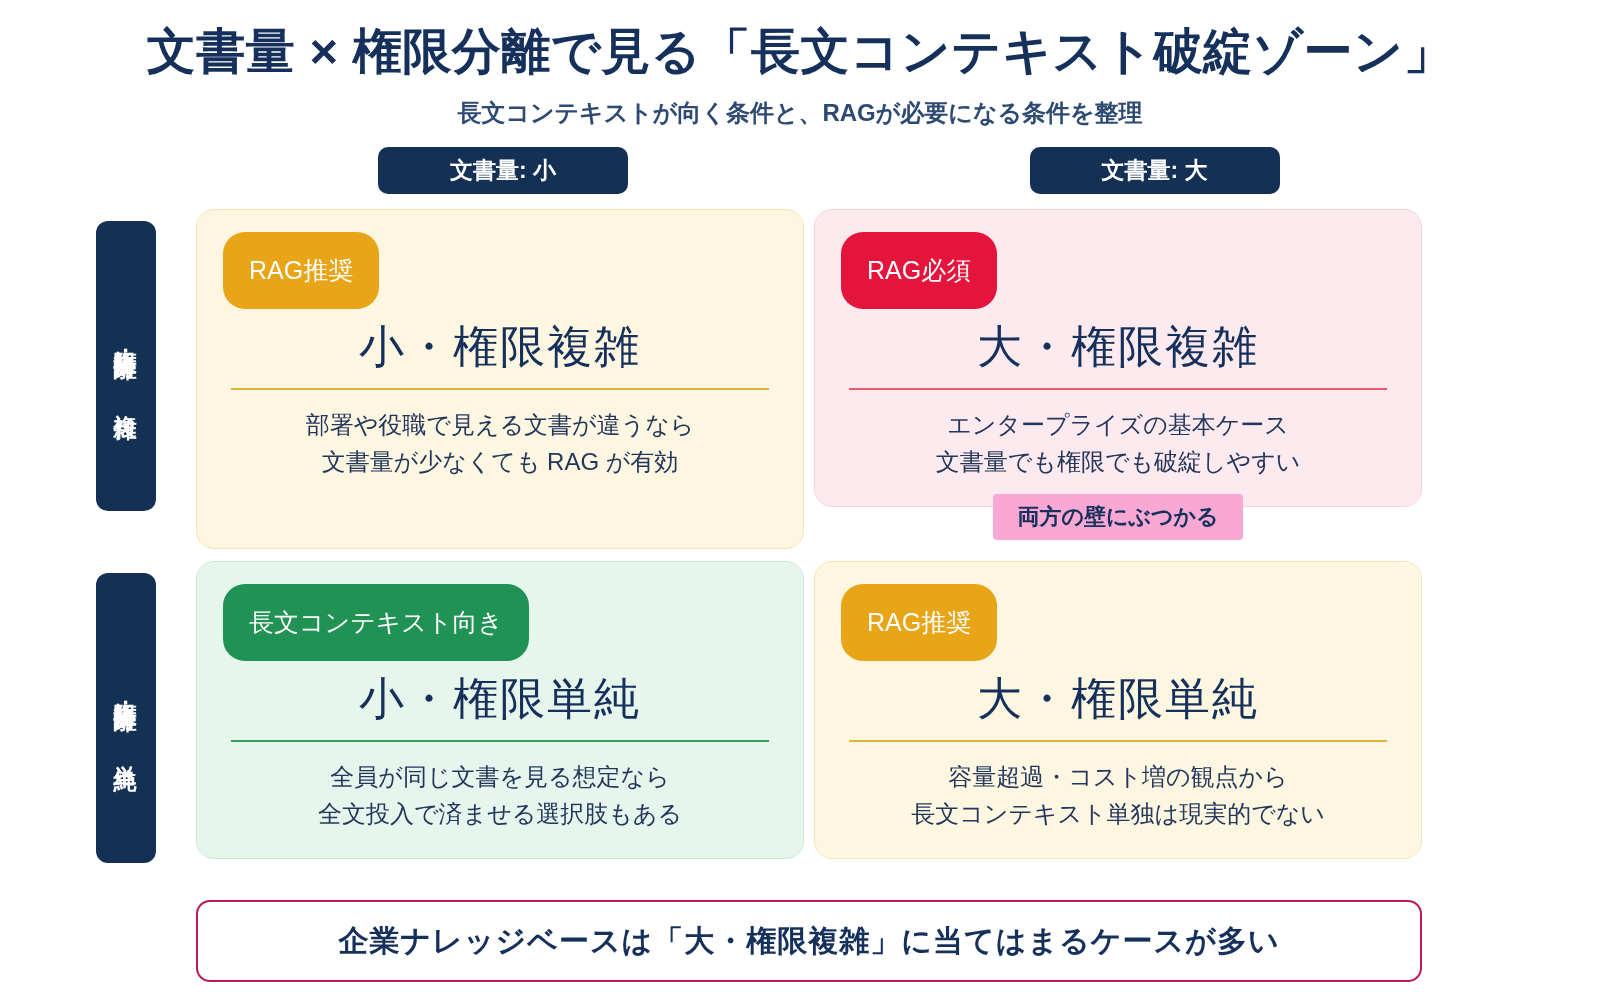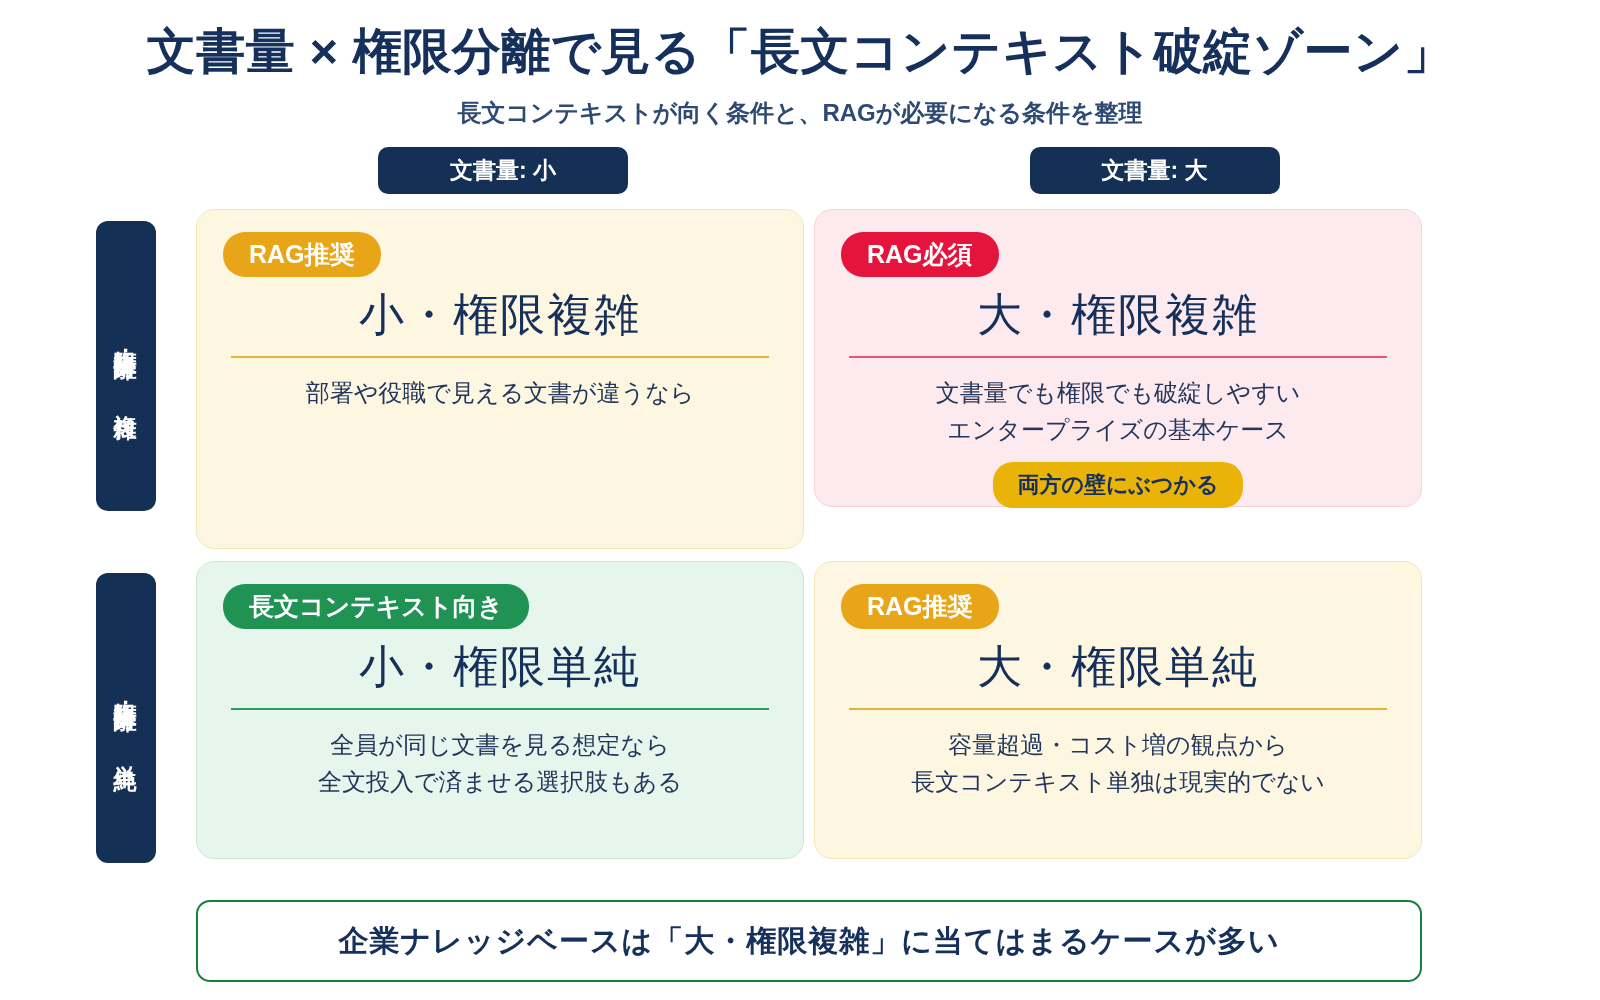--- a/index.html
+++ b/index.html
@@ -95,22 +95,22 @@
   .card.c11 { left: 196px;  top: 6px;   width: 608px; height: 340px; background: #fdf6e0; border: 1px solid #f5e6b8; }
   .card.c12 { left: 814px;  top: 6px;   width: 608px; height: 298px; background: #fdeaee; border: 1px solid #f8d2da; }
   .card.c21 { left: 196px;  top: 358px; width: 608px; height: 298px; background: #e7f6ec; border: 1px solid #c9e9d5; }
   .card.c22 { left: 814px;  top: 358px; width: 608px; height: 298px; background: #fdf6e0; border: 1px solid #f5e6b8; }
 
   .badge {
     display: inline-block;
     border-radius: 22px;
     color: #ffffff;
     font-size: 25px;
-    font-weight: bold;
-    padding: 9px 26px;
+    font-weight: normal;
+    padding: 25px 26px;
     line-height: 1.1;
   }
   .badge.amber { background: #e8a517; }
   .badge.red   { background: #e4143c; }
   .badge.green { background: #1f9254; }
 
   .card-title {
     font-size: 45px;
     font-weight: normal;
     color: #16305c;
@@ -133,37 +133,37 @@
     font-size: 24px;
     line-height: 1.55;
     color: #23365c;
   }
   .card-desc div { white-space: nowrap; }
 
   .note-pill {
     display: block;
     margin: 14px auto 0 auto;
     width: fit-content;
-    background: #eab308;
-    border-radius: 20px;
+    background: #f9a8d4;
+    border-radius: 4px;
     color: #16305c;
     font-size: 22px;
     font-weight: bold;
     padding: 8px 24px;
   }
 
   
   .footer {
     position: absolute;
     left: 196px;
     top: 878px;
     width: 1226px;
     height: 82px;
     background: #ffffff;
-    border: 2px solid #15803d;
+    border: 2px solid #be185d;
     border-radius: 14px;
     display: flex;
     align-items: center;
     justify-content: center;
     box-sizing: border-box;
   }
   .footer-text {
     font-size: 30px;
     font-weight: bold;
     color: #16305c;
@@ -187,30 +187,31 @@
 
     <div class="row-label r1">権限分離: 複雑</div>
     <div class="row-label r2">権限分離: 単純</div>
 
     <div class="card c11">
       <div class="badge amber">RAG推奨</div>
       <div class="card-title">小・権限複雑</div>
       <div class="divider amber"></div>
       <div class="card-desc">
         <div>部署や役職で見える文書が違うなら</div>
+        <div>文書量が少なくても RAG が有効</div>
       </div>
     </div>
 
     <div class="card c12">
       <div class="badge red">RAG必須</div>
       <div class="card-title">大・権限複雑</div>
       <div class="divider red"></div>
       <div class="card-desc">
+        <div>エンタープライズの基本ケース</div>
         <div>文書量でも権限でも破綻しやすい</div>
-        <div>エンタープライズの基本ケース</div>
       </div>
       <div class="note-pill">両方の壁にぶつかる</div>
     </div>
 
     <div class="card c21">
       <div class="badge green">長文コンテキスト向き</div>
       <div class="card-title">小・権限単純</div>
       <div class="divider green"></div>
       <div class="card-desc">
         <div>全員が同じ文書を見る想定なら</div>

